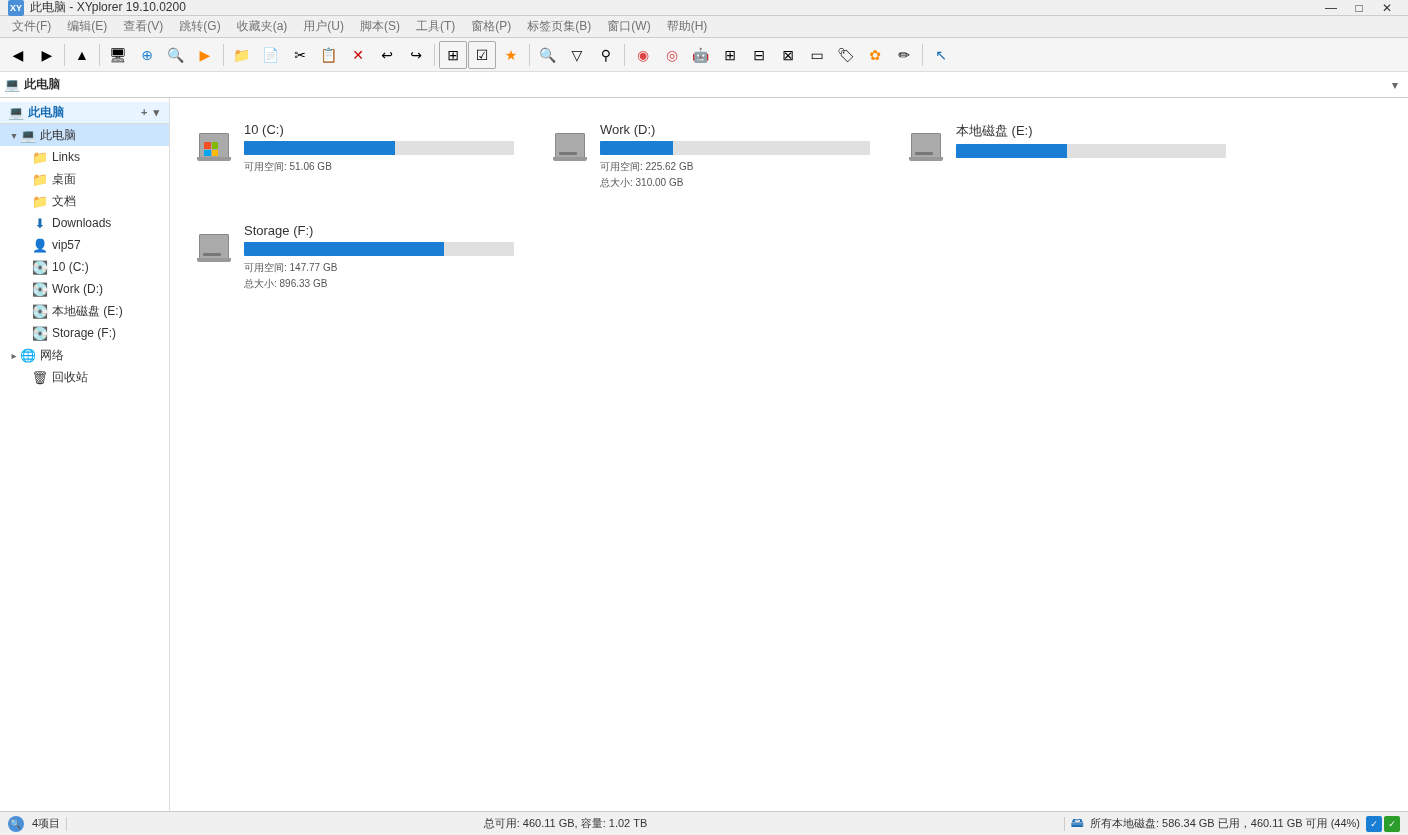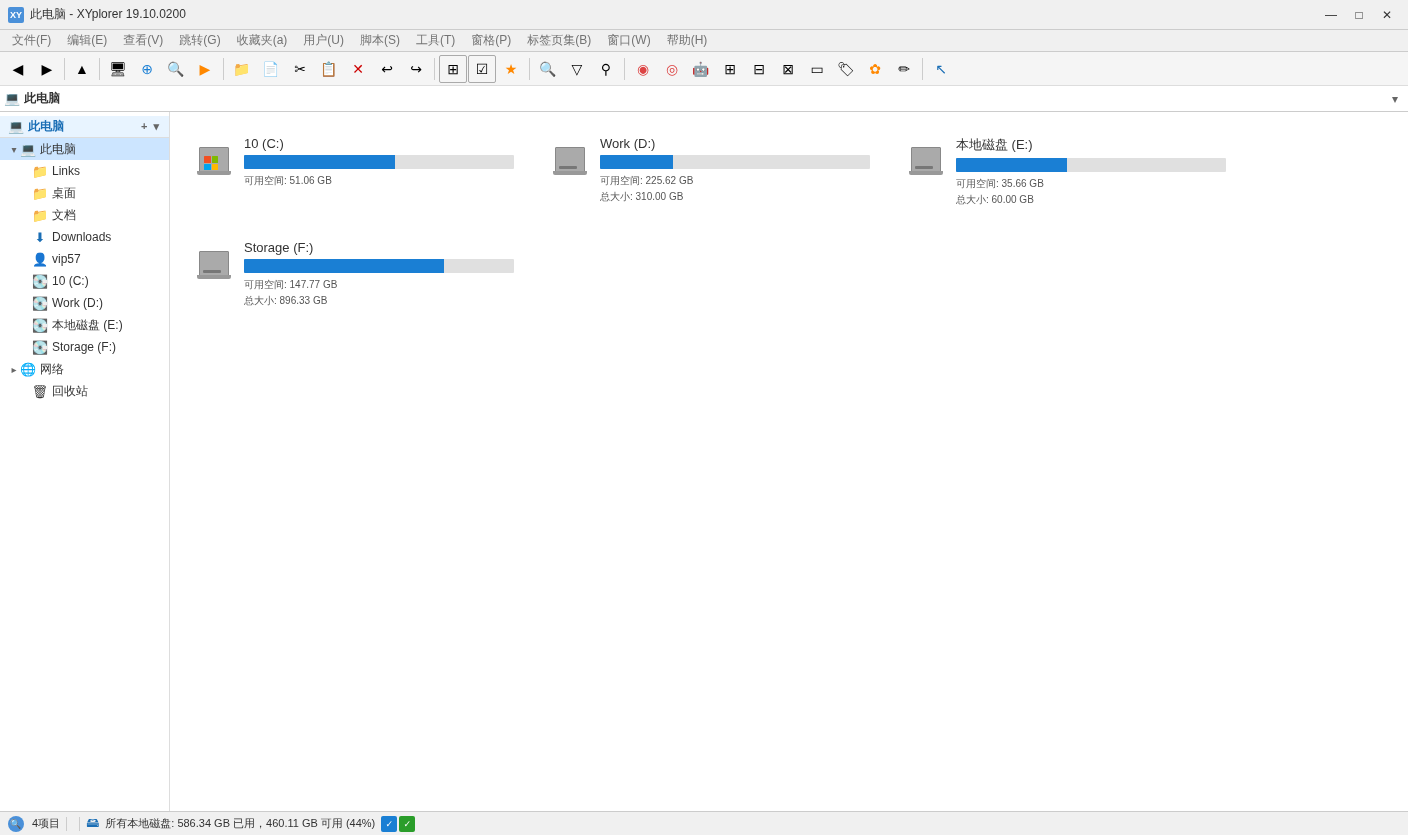--- a/index.html
+++ b/index.html
@@ -1,19 +1,19 @@
 <!DOCTYPE html>
 <html><head>
   <meta charset="utf-8">
   <style>
     * { margin: 0; padding: 0; box-sizing: border-box; }
     body { font-family: 'Microsoft YaHei', SimSun, sans-serif; font-size: 12px; background: #f0f0f0; width: 1408px; height: 835px; overflow: hidden; display: flex; flex-direction: column; }
 
     
-    .title-bar { background: #f0f0f0; height: 30px; display: flex; align-items: center; justify-content: space-between; padding: 0 8px; border-bottom: 1px solid #ccc; }
+    .title-bar { background: #f0f0f0; height: 16px; display: flex; align-items: center; justify-content: space-between; padding: 0 8px; border-bottom: 1px solid #ccc; }
     .title-bar-left { display: flex; align-items: center; gap: 6px; font-size: 12px; color: #333; }
     .title-bar-left .app-icon { width: 16px; height: 16px; background: #4a90d9; border-radius: 2px; display: flex; align-items: center; justify-content: center; color: white; font-size: 9px; font-weight: bold; }
     .title-bar-controls { display: flex; gap: 2px; }
     .title-bar-controls button { width: 26px; height: 22px; border: none; background: transparent; cursor: pointer; font-size: 12px; color: #333; display: flex; align-items: center; justify-content: center; }
 
     
     .menu-bar { background: #f0f0f0; height: 22px; display: flex; align-items: center; padding: 0 4px; border-bottom: 1px solid #ccc; }
     .menu-item { padding: 2px 8px; cursor: pointer; font-size: 12px; color: #737373; }
 
     
@@ -299,24 +299,20 @@
           <div style="position:absolute;bottom:0;left:4px;width:30px;height:28px;background:#aaa;border-radius:1px;border:1px solid #888;"></div>
           <div style="position:absolute;bottom:0;left:2px;width:34px;height:4px;background:#999;border-radius:0 0 2px 2px;"></div>
           <div style="position:absolute;bottom:6px;left:8px;width:18px;height:3px;background:#777;border-radius:1px;"></div>
         </div>
       </div>
       <div class="drive-info">
         <div class="drive-name">本地磁盘 (E:)</div>
         <div class="drive-bar-container">
           <div class="drive-bar" style="width:41%;"></div>
         </div>
-        <div class="drive-details">
-          <div>可用空间: 35.66 GB</div>
-          <div>总大小: 60.00 GB</div>
-        </div>
       </div>
     </div>
 
     <div class="drive-card">
       <div class="drive-icon">
         <div style="position:relative;width:38px;height:38px;">
           <div style="position:absolute;bottom:0;left:4px;width:30px;height:28px;background:#aaa;border-radius:1px;border:1px solid #888;"></div>
           <div style="position:absolute;bottom:0;left:2px;width:34px;height:4px;background:#999;border-radius:0 0 2px 2px;"></div>
           <div style="position:absolute;bottom:6px;left:8px;width:18px;height:3px;background:#777;border-radius:1px;"></div>
         </div>
@@ -335,20 +331,23 @@
 
   </div>
 </div>
 
 <div class="status-bar">
   <div class="status-left">
     <div class="search-icon-status">🔍</div>
     <span>4项目</span>
   </div>
   <div class="status-sep"></div>
+  <div class="status-center">
+    <span>总可用: 460.11 GB, 容量: 1.02 TB</span>
+  </div>
   <div class="status-sep"></div>
   <div class="status-right">
     <span class="status-hdd-icon">🖴</span>
     <span>所有本地磁盘: 586.34 GB 已用，460.11 GB 可用 (44%)</span>
     <div class="status-ok-icons">
       <div class="status-ok-icon">✓</div>
       <div class="status-ok-icon green">✓</div>
     </div>
   </div>
 </div>

